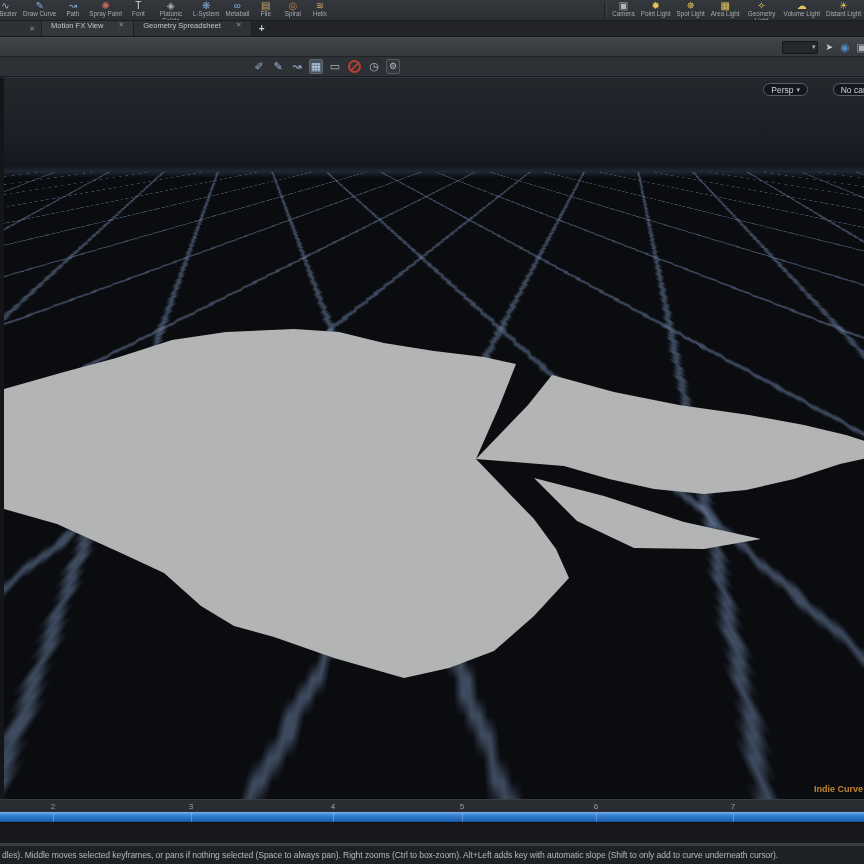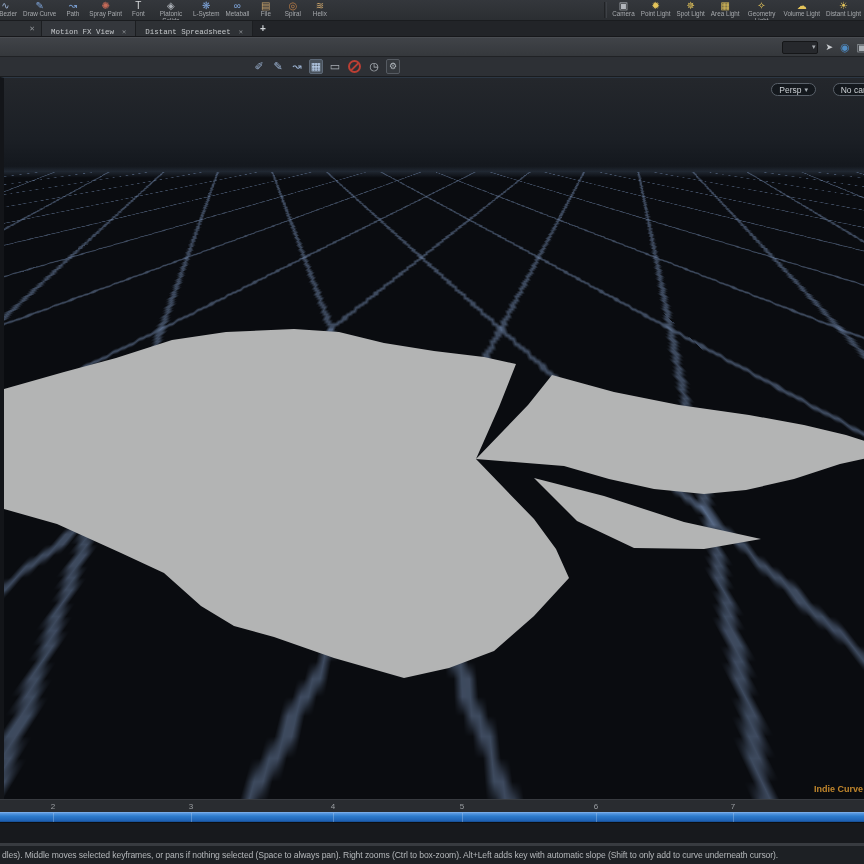--- a/index.html
+++ b/index.html
@@ -17,22 +17,22 @@
   .ticon { font-size:10px; line-height:11px; height:11px; }
   .tlabel { font-size:6.3px; color:#a6a9ad; line-height:6.5px; white-space:nowrap; }
   .tlabel.wrap { white-space:normal; width:32px; text-align:center; }
   .shelf-sep { width:3px; border-left:1px solid #212326; border-right:1px solid #3d4045; margin:2px 2px; }
 
   
   .tabbar { height:16px; background:#222428; display:flex; align-items:stretch; border-bottom:1px solid #17181b; }
   .tab-remnant { width:42px; display:flex; align-items:center; justify-content:flex-end;
                  padding-right:6px; background:#2e3135; border-right:1px solid #1c1e21; }
   .tab-strip { display:flex; }
-  .tab { display:flex; align-items:flex-end; gap:8px; padding:0 9px; background:#2e3135;
-         border-right:1px solid #1c1e21; font-size:7.5px; color:#c3c6c9; cursor:pointer;font-family:Liberation Mono, monospace; }
+  .tab { display:flex; align-items:flex-start; gap:15px; padding:0 9px; background:#2e3135;
+         border-right:1px solid #1c1e21; font-size:7.5px; color:#c3c6c9; cursor:pointer; }
   .tab.active { background:#34373c; }
   .tab-close { font-size:7px; color:#8e9296; }
   .newtab { width:20px; display:flex; align-items:center; justify-content:center;
             font-size:10px; font-weight:bold; color:#ced2d6; cursor:pointer; }
 
   
   .pathbar { height:20px; background:linear-gradient(#404348,#35383c);
              border-top:1px solid #4a4d52; border-bottom:1px solid #202225;
              display:flex; align-items:center; justify-content:flex-end; gap:7px; padding-right:2px; overflow:hidden; }
   .combo { width:36px; height:13px; background:#26282c; border:1px solid #151618; border-radius:2px;
@@ -65,21 +65,21 @@
                 background-image:
                   repeating-linear-gradient(54deg, rgba(116,140,178,.48) 0 1.5px, transparent 1.5px 44px),
                   repeating-linear-gradient(126deg, rgba(116,140,178,.48) 0 1.5px, transparent 1.5px 44px); }
   .horizon { position:absolute; left:0; right:0; top:88px; height:12px;
              background:linear-gradient(transparent, rgba(130,155,195,.16) 55%, transparent); }
   .shape-svg { position:absolute; left:0; top:0; }
   .pill { position:absolute; top:5px; height:13px; background:rgba(18,22,27,.85);
           border:1px solid #596069; border-radius:8px; display:flex; align-items:center; gap:3px;
           padding:0 7px; font-size:8.5px; color:#ced2d6; cursor:pointer; white-space:nowrap; }
   .pill .pa { font-size:7px; color:#aab0b6; }
-  .pill.persp { right:48px; }
+  .pill.persp { right:56px; }
   .pill.nocam { right:-14px; }
   .indie { position:absolute; right:1px; top:706px; font-size:9px; font-weight:bold; color:#c0862c; }
 
   
   .ruler { position:relative; height:13px; background:#292c30; border-top:1px solid #383b40; overflow:hidden; }
   .tick-label { position:absolute; top:2px; font-size:8px; color:#9b9fa3; transform:translateX(-50%); }
   .playbar { position:relative; height:10px;
              background:linear-gradient(#5c9ce4,#2e7ccc 35%,#1f62b4 85%,#154a8c);
              border-top:1px solid #77ace8; overflow:hidden; cursor:pointer; }
   .ptick { position:absolute; top:0; bottom:0; width:1px; background:rgba(210,230,252,.3); }
@@ -180,21 +180,21 @@
   <div class="tabbar">
     <div class="tab-remnant">
       <span class="tab-close">✕</span>
     </div>
     <div class="tab-strip">
         <div class="tab active">
           <span class="tab-label">Motion FX View</span>
           <span class="tab-close">✕</span>
         </div>
         <div class="tab">
-          <span class="tab-label">Distant Spreadsheet</span>
+          <span class="tab-label">Geometry Spreadsheet</span>
           <span class="tab-close">✕</span>
         </div>
       </div>
     <div class="newtab">+</div>
   </div>
 
   <div class="pathbar">
     <div class="combo">
       <span>▾</span>
     </div>

